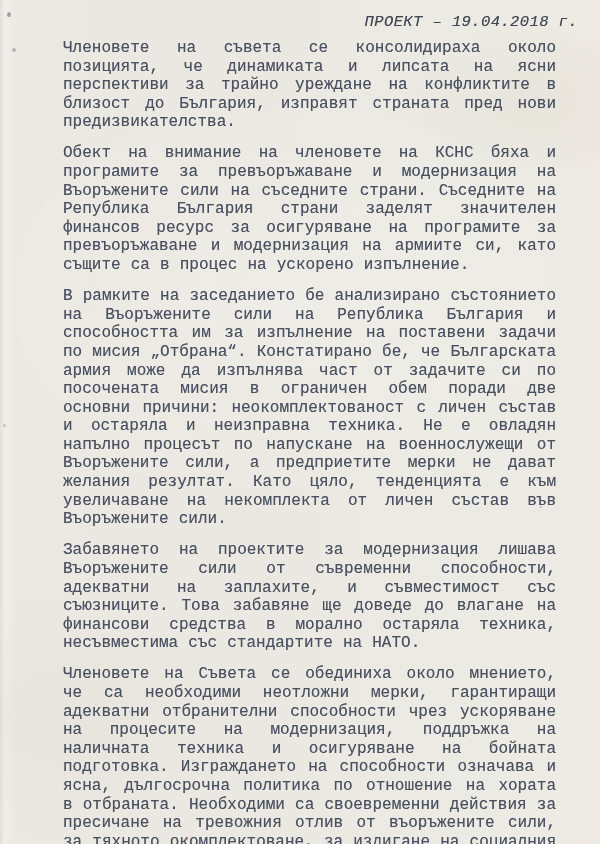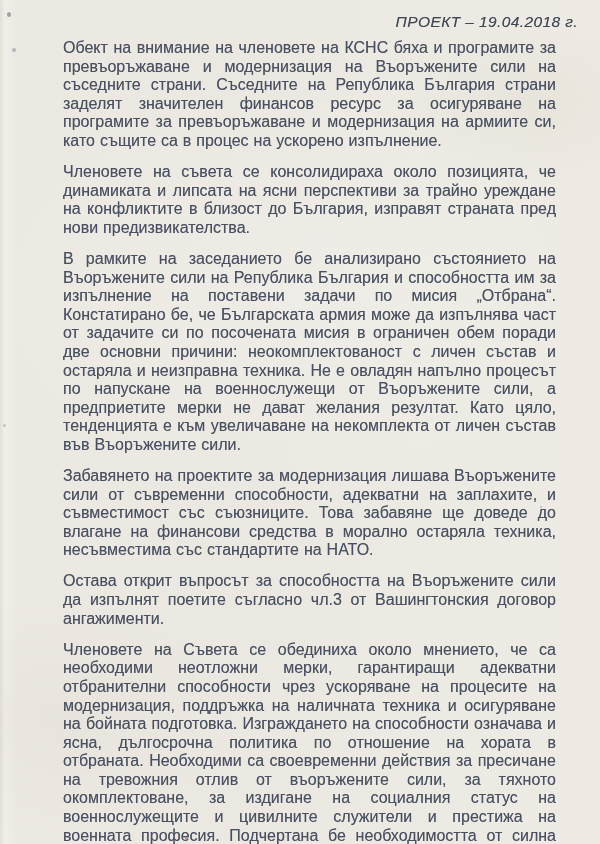--- a/index.html
+++ b/index.html
@@ -8,21 +8,21 @@
     width: 600px;
     height: 844px;
     overflow: hidden;
     background: #e8e6df;
   }
   .page {
     position: relative;
     width: 600px;
     height: 844px;
     box-sizing: border-box;
-    font-family: Liberation Sans, sans-serif;
+    font-family: Liberation Mono, monospace;
     background:
       radial-gradient(ellipse 420px 300px at 48% 35%, rgba(255,255,255,0.18), rgba(255,255,255,0) 75%),
       radial-gradient(ellipse 200px 120px at 88% 12%, rgba(222,216,205,0.35), rgba(222,216,205,0) 70%),
       radial-gradient(ellipse 260px 180px at 10% 85%, rgba(223,219,210,0.30), rgba(223,219,210,0) 70%),
       linear-gradient(90deg, #f3f1eb 0px, #ece9e2 16px, #ebe8e1 45%, #ecebe3 80%, #eeeae3 100%),
       #ece9e2;
   }
   .header {
     position: absolute;
     top: 13px;
@@ -67,25 +67,24 @@
 </head>
 <body>
 
 <div class="page">
 
   <div class="edge-shade"></div>
 
   <div class="header">ПРОЕКТ – 19.04.2018 г.</div>
 
   <div class="content">
+    <p>Членовете на съвета се консолидираха около позицията, че динамиката и липсата на ясни перспективи за трайно уреждане на конфликтите в близост до България, изправят страната пред нови предизвикателства.</p>
     <p>Обект на внимание на членовете на КСНС бяха и програмите за превъоръжаване и модернизация на Въоръжените сили на съседните страни. Съседните на Република България страни заделят значителен финансов ресурс за осигуряване на програмите за превъоръжаване и модернизация на армиите си, като същите са в процес на ускорено изпълнение.</p>
-    <p>Членовете на съвета се консолидираха около позицията, че динамиката и липсата на ясни перспективи за трайно уреждане на конфликтите в близост до България, изправят страната пред нови предизвикателства.</p>
     <p>В рамките на заседанието бе анализирано състоянието на Въоръжените сили на Република България и способността им за изпълнение на поставени задачи по мисия „Отбрана“. Констатирано бе, че Българската армия може да изпълнява част от задачите си по посочената мисия в ограничен обем поради две основни причини: неокомплектованост с личен състав и остаряла и неизправна техника. Не е овладян напълно процесът по напускане на военнослужещи от Въоръжените сили, а предприетите мерки не дават желания резултат. Като цяло, тенденцията е към увеличаване на некомплекта от личен състав във Въоръжените сили.</p>
     <p>Забавянето на проектите за модернизация лишава Въоръжените сили от съвременни способности, адекватни на заплахите, и съвместимост със съюзниците. Това забавяне ще доведе до влагане на финансови средства в морално остаряла техника, несъвместима със стандартите на НАТО.</p>
-    <p>Остава открит въпросът за способността на Въоръжените сили да изпълнят поетите съгласно чл.3 от Вашингтонския договор ангажименти.</p>
     <p>Членовете на Съвета се обединиха около мнението, че са необходими неотложни мерки, гарантиращи адекватни отбранителни способности чрез ускоряване на процесите на модернизация, поддръжка на наличната техника и осигуряване на бойната подготовка. Изграждането на способности означава и ясна, дългосрочна политика по отношение на хората в отбраната. Необходими са своевременни действия за пресичане на тревожния отлив от въоръжените сили, за тяхното окомплектоване, за издигане на социалния статус на военнослужещите и цивилните служители и престижа на военната професия. Подчертана бе необходимостта от силна обществена и политическа подкрепа и изпълнени конкретни мероприятия за преодоляване на недостига от способности на Въоръжените сили при изпълнение на задачите по различните мисии.</p>
   </div>
 
   <div class="speck speck-a"></div>
   <div class="speck speck-b"></div>
   <div class="speck speck-c"></div>
   <div class="speck speck-d"></div>
   <div class="speck speck-e"></div>
 
 </div>

